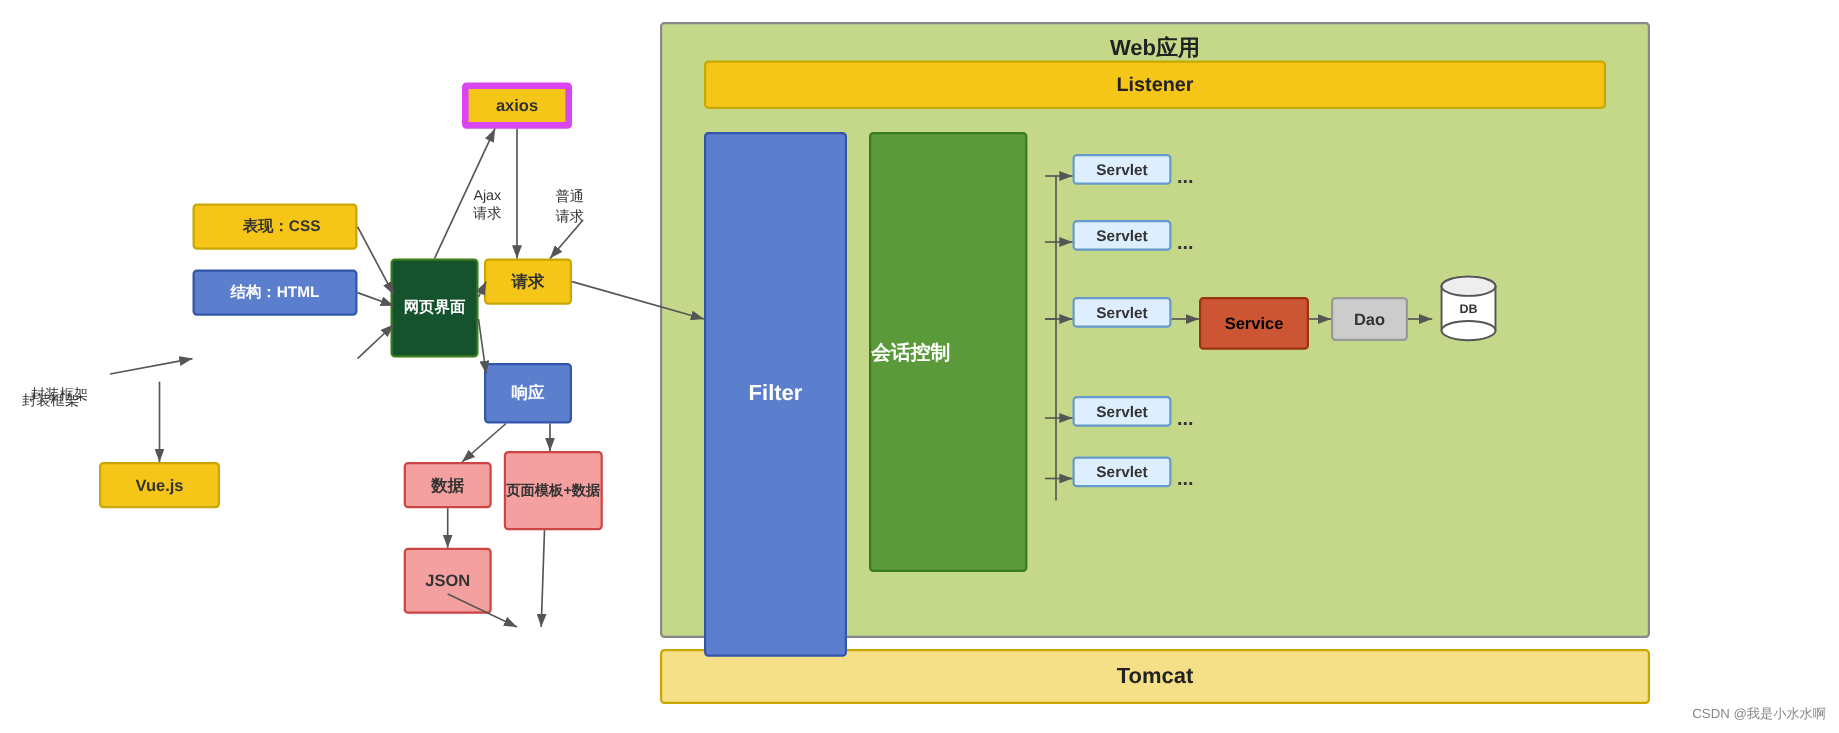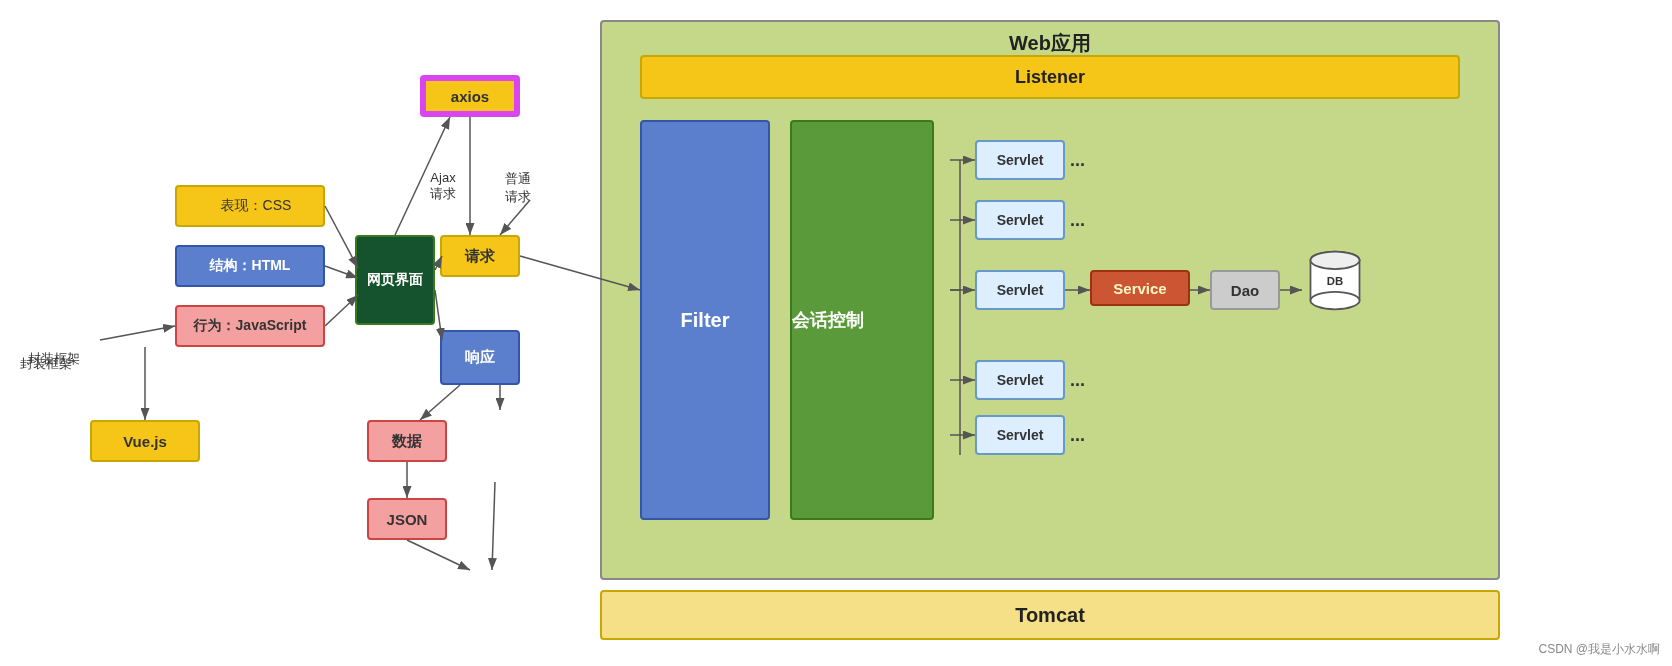--- a/index.html
+++ b/index.html
@@ -76,21 +76,21 @@
       font-weight: bold;
       color: #222;
     }
 
     
     .filter-box {
       position: absolute;
       left: 640px;
       top: 120px;
       width: 130px;
-      height: 400px;
+      height: 477px;
       background: #5b7fcc;
       border: 2px solid #3355aa;
       border-radius: 4px;
       display: flex;
       align-items: center;
       justify-content: center;
       font-size: 20px;
       font-weight: bold;
       color: #fff;
     }
@@ -120,37 +120,37 @@
       background: #ddeeff;
       border: 2px solid #6699cc;
       border-radius: 4px;
       display: flex;
       align-items: center;
       justify-content: center;
       font-size: 14px;
       font-weight: bold;
       color: #333;
       width: 90px;
-      height: 40px;
+      height: 28px;
     }
 
     
     .service-box {
       position: absolute;
       background: #cc5533;
       border: 2px solid #993311;
       border-radius: 4px;
       display: flex;
       align-items: center;
       justify-content: center;
       font-size: 15px;
       font-weight: bold;
-      color: #fef9c3;
+      color: #000000;
       width: 100px;
-      height: 36px;
+      height: 48px;
     }
 
     
     .dao-box {
       position: absolute;
       background: #cccccc;
       border: 2px solid #999999;
       border-radius: 4px;
       display: flex;
       align-items: center;
@@ -183,21 +183,21 @@
       top: 185px;
       width: 150px;
       height: 42px;
       background: #f5c518;
       border: 2px solid #c8a800;
       border-radius: 4px;
       display: flex;
       align-items: center;
       justify-content: center;
       font-size: 14px;
-      font-weight: normal;
+      font-weight: bold;
       color: #333;
       padding-left: 12px;
     }
 
     .html-box {
       position: absolute;
       left: 175px;
       top: 245px;
       width: 150px;
       height: 42px;
@@ -330,21 +330,21 @@
       font-size: 15px;
       font-weight: bold;
       color: #333;
     }
 
     .json-box {
       position: absolute;
       left: 367px;
       top: 498px;
       width: 80px;
-      height: 42px;
+      height: 60px;
       background: #f5a0a0;
       border: 2px solid #cc4444;
       border-radius: 4px;
       display: flex;
       align-items: center;
       justify-content: center;
       font-size: 15px;
       font-weight: bold;
       color: #333;
     }
@@ -486,23 +486,20 @@
   <span class="dots-label" style="left:1070px; top:425px;">...</span>
 
   <div class="css-box">
     <span>表现：CSS</span>
   </div>
 
   <div class="html-box">
     <span>结构：HTML</span>
   </div>
 
-  <div class="js-box">
-    <span>行为：JavaScript</span>
-  </div>
 
   <div class="vuejs-box">
     <span>Vue.js</span>
   </div>
 
   <div class="webpage-box">
     <span>网页界面</span>
   </div>
 
   <div class="axios-box">
@@ -518,20 +515,23 @@
   </div>
 
   <div class="data-box">
     <span>数据</span>
   </div>
 
   <div class="json-box">
     <span>JSON</span>
   </div>
 
+  <div class="page-template-box">
+    <span>页面模板+数据</span>
+  </div>
 
 
   <div class="label" style="left:430px; top:170px; font-size:13px; white-space:pre-line; text-align:center;">Ajax<br>请求</div>
   <div class="label" style="left:505px; top:170px; font-size:13px; white-space:pre-line; text-align:left;">普通<br>请求</div>
   <div class="label" style="left:20px; top:355px; font-size:13px;">封装框架</div>
 
   <svg class="arrows-svg">
     <defs>
       <marker id="arrowhead" markerWidth="8" markerHeight="6" refX="8" refY="3" orient="auto">
         <polygon points="0 0, 8 3, 0 6" fill="#555"></polygon>

